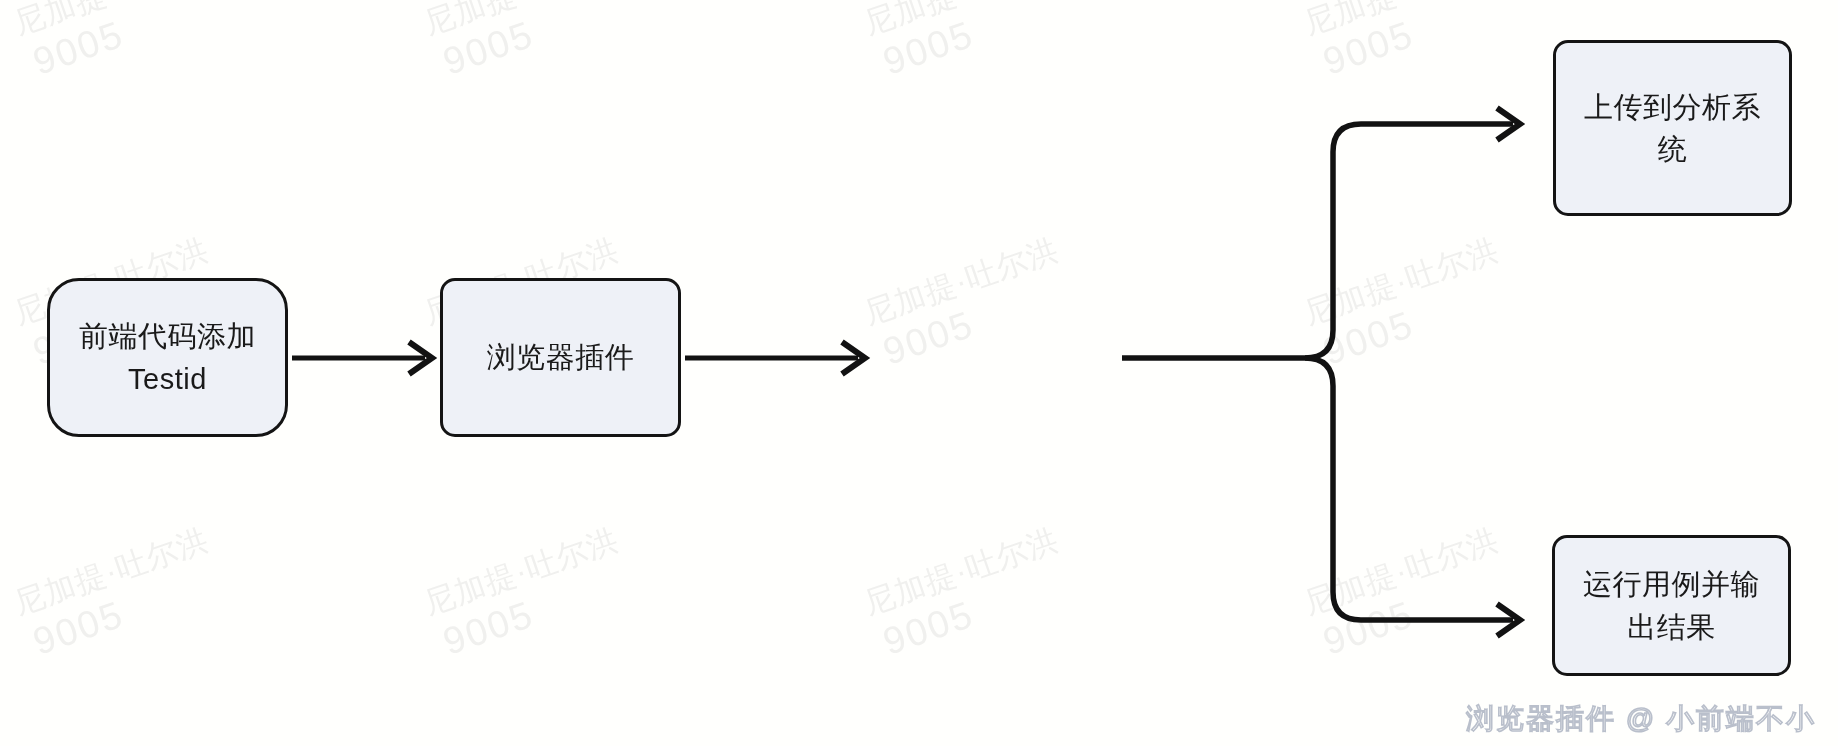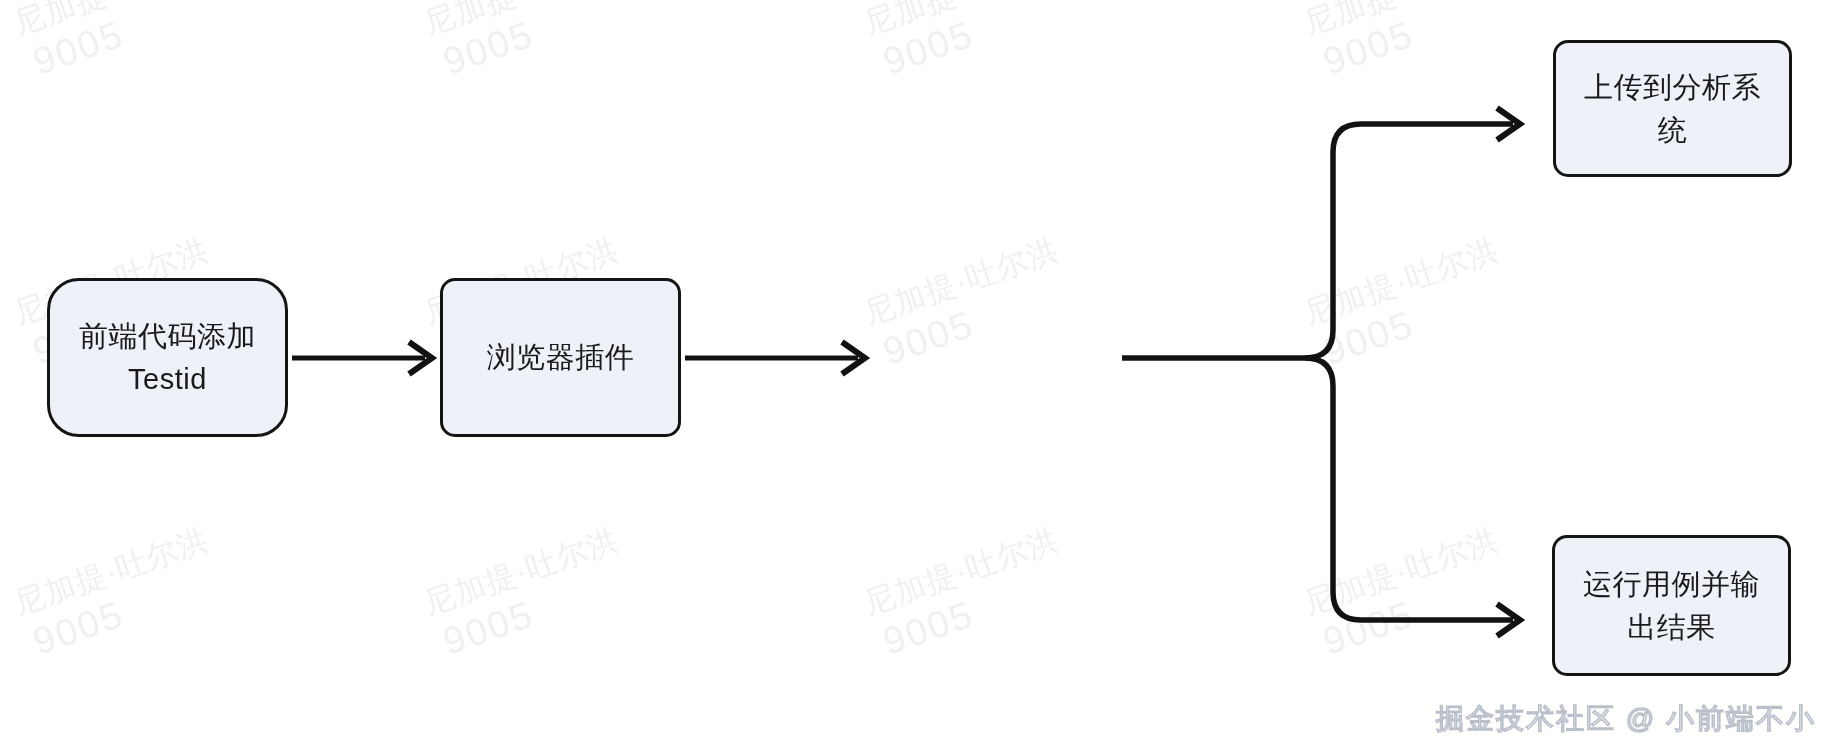--- a/index.html
+++ b/index.html
@@ -73,21 +73,21 @@
   }
   .node .node-label {
     display: block;
     width: 100%;
   }
 
   
   #node-frontend-testid   { left: 47px;   top: 278px; width: 241px; height: 159px; border-radius: 32px; }
   #node-browser-plugin    { left: 440px;  top: 278px; width: 241px; height: 159px; }
   #node-testcase-system   { left: 873px;  top: 278px; width: 245px; height: 159px; }
-  #node-upload-analysis   { left: 1553px; top: 40px;  width: 239px; height: 137px; }
+  #node-upload-analysis   { left: 1553px; top: 40px;  width: 239px; height: 176px; }
   #node-run-output        { left: 1552px; top: 535px; width: 239px; height: 141px; }
 
   
   .credit {
     position: absolute;
     right: 22px;
     bottom: 8px;
     z-index: 3;
     font-size: 28px;
     color: #ffffff;
@@ -186,15 +186,15 @@
 
 
   <div class="node" id="node-upload-analysis">
     <span class="node-label">上传到分析系统</span>
   </div>
 
   <div class="node" id="node-run-output">
     <span class="node-label">运行用例并输出结果</span>
   </div>
 
-  <div class="credit">掘金技术社区 @ 小前端不小</div>
+  <div class="credit">浏览器插件 @ 小前端不小</div>
 
 </div>
 
 </body></html>

